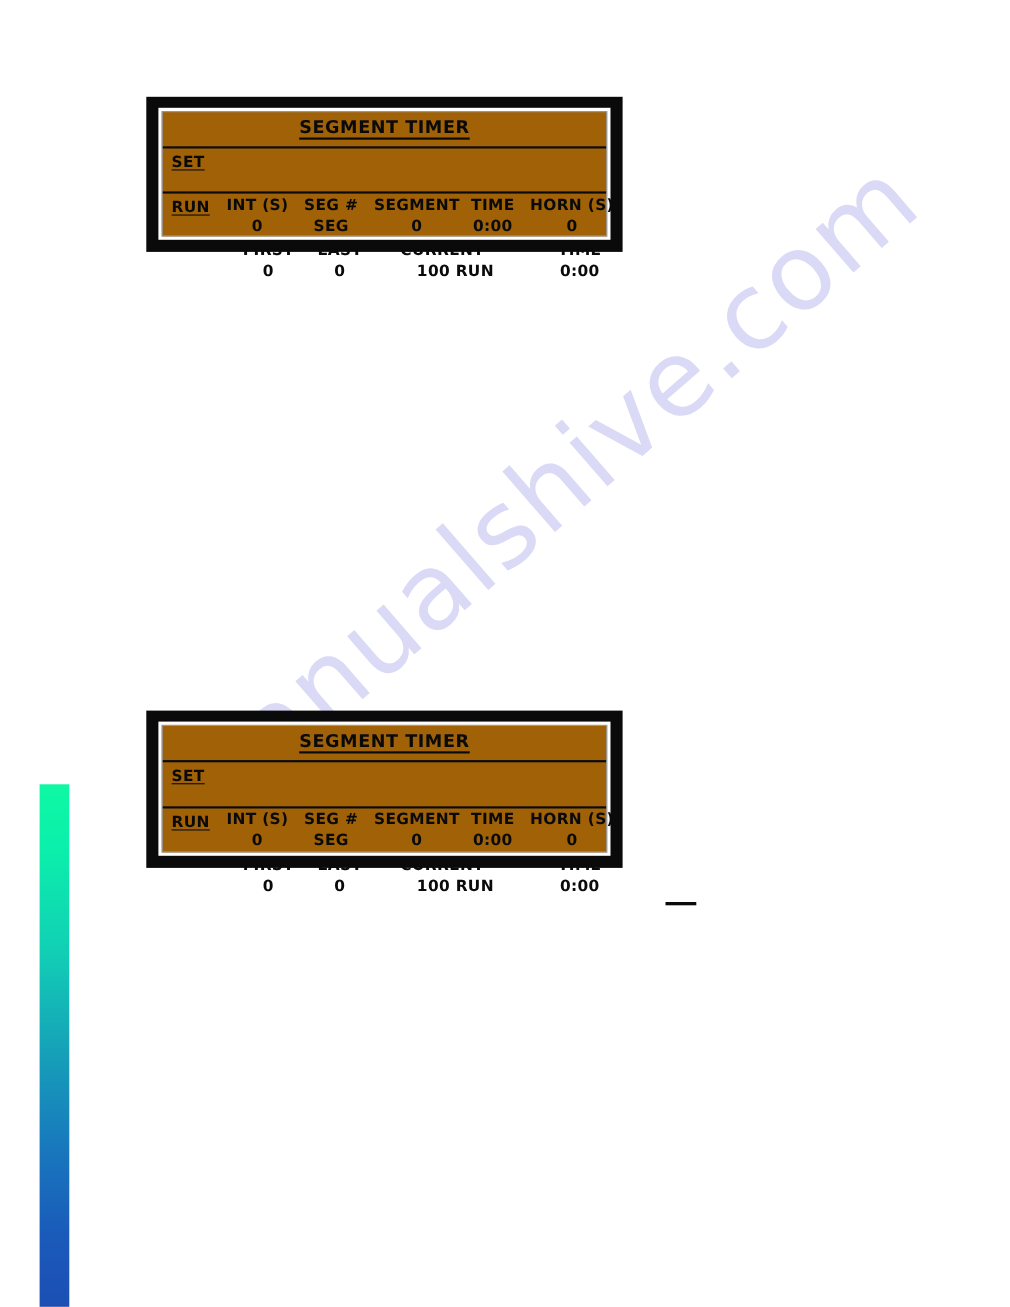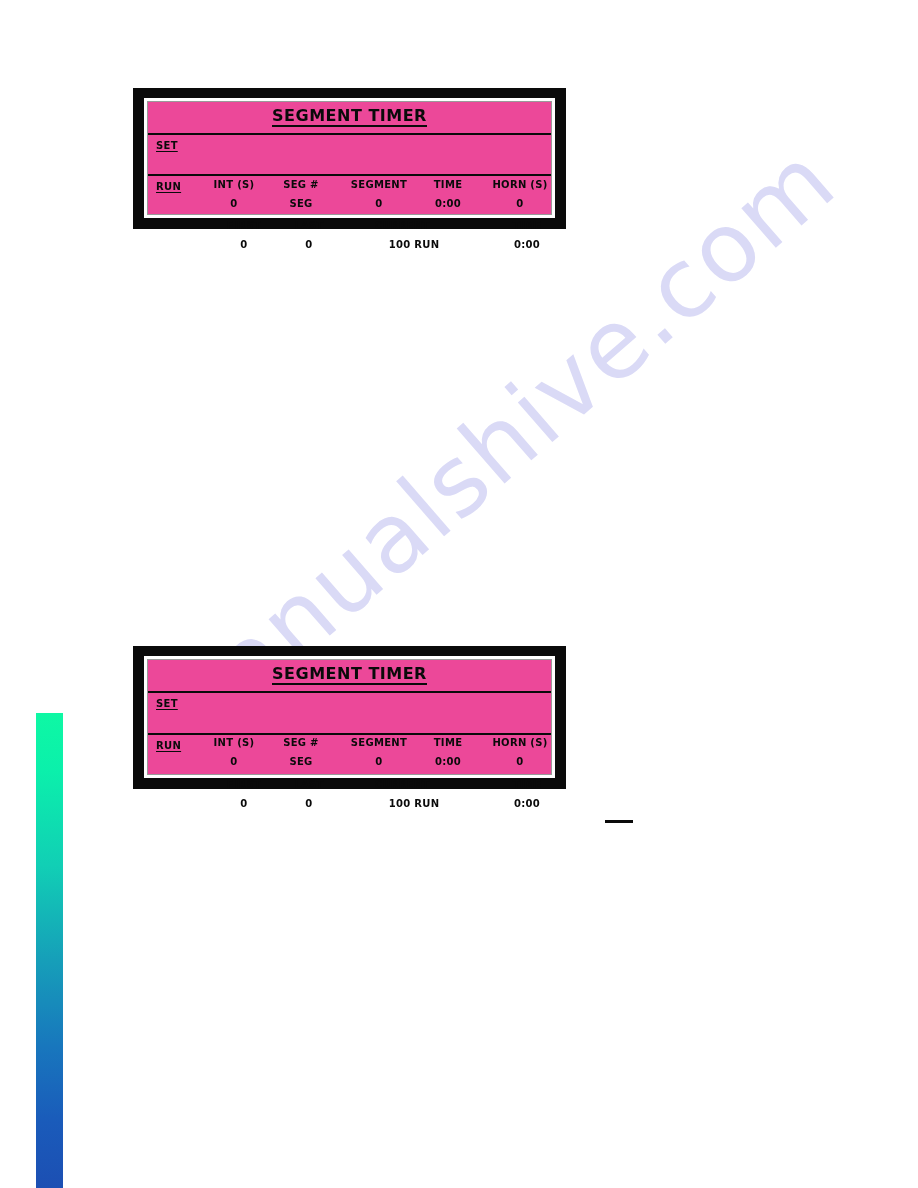--- a/index.html
+++ b/index.html
@@ -74,21 +74,21 @@
     width: 100%;
     height: 100%;
     box-sizing: border-box;
     padding: 3px 3px 3px 3px;
   }
   .lcd-screen {
     border: 1px solid #9a9a9a;
     box-sizing: border-box;
     width: 100%;
     height: 100%;
-    background: #ec4899;
+    background: #a16207;
     display: flex;
     flex-direction: column;
   }
 
   .lcd-title-row {
     flex: 0 0 auto;
     height: 31px;
     display: flex;
     align-items: center;
     justify-content: center;
@@ -110,21 +110,21 @@
     flex: 1 1 auto;
   }
   .lcd-section.set-section {
     border-bottom: 2px solid #0a0a0a;
   }
 
   .lcd-cell {
     position: absolute;
     color: #0a0a0a;
     font-family: "DejaVu Sans", sans-serif;
-    font-size: 10px;
+    font-size: 14px;
     font-weight: 700;
     letter-spacing: 0.3px;
     white-space: nowrap;
     line-height: 1;
   }
   .cell-head   { top: 6px; }
   .cell-value  { top: 25px; }
   .mode-label {
     text-decoration: underline;
     text-underline-offset: 2px;

